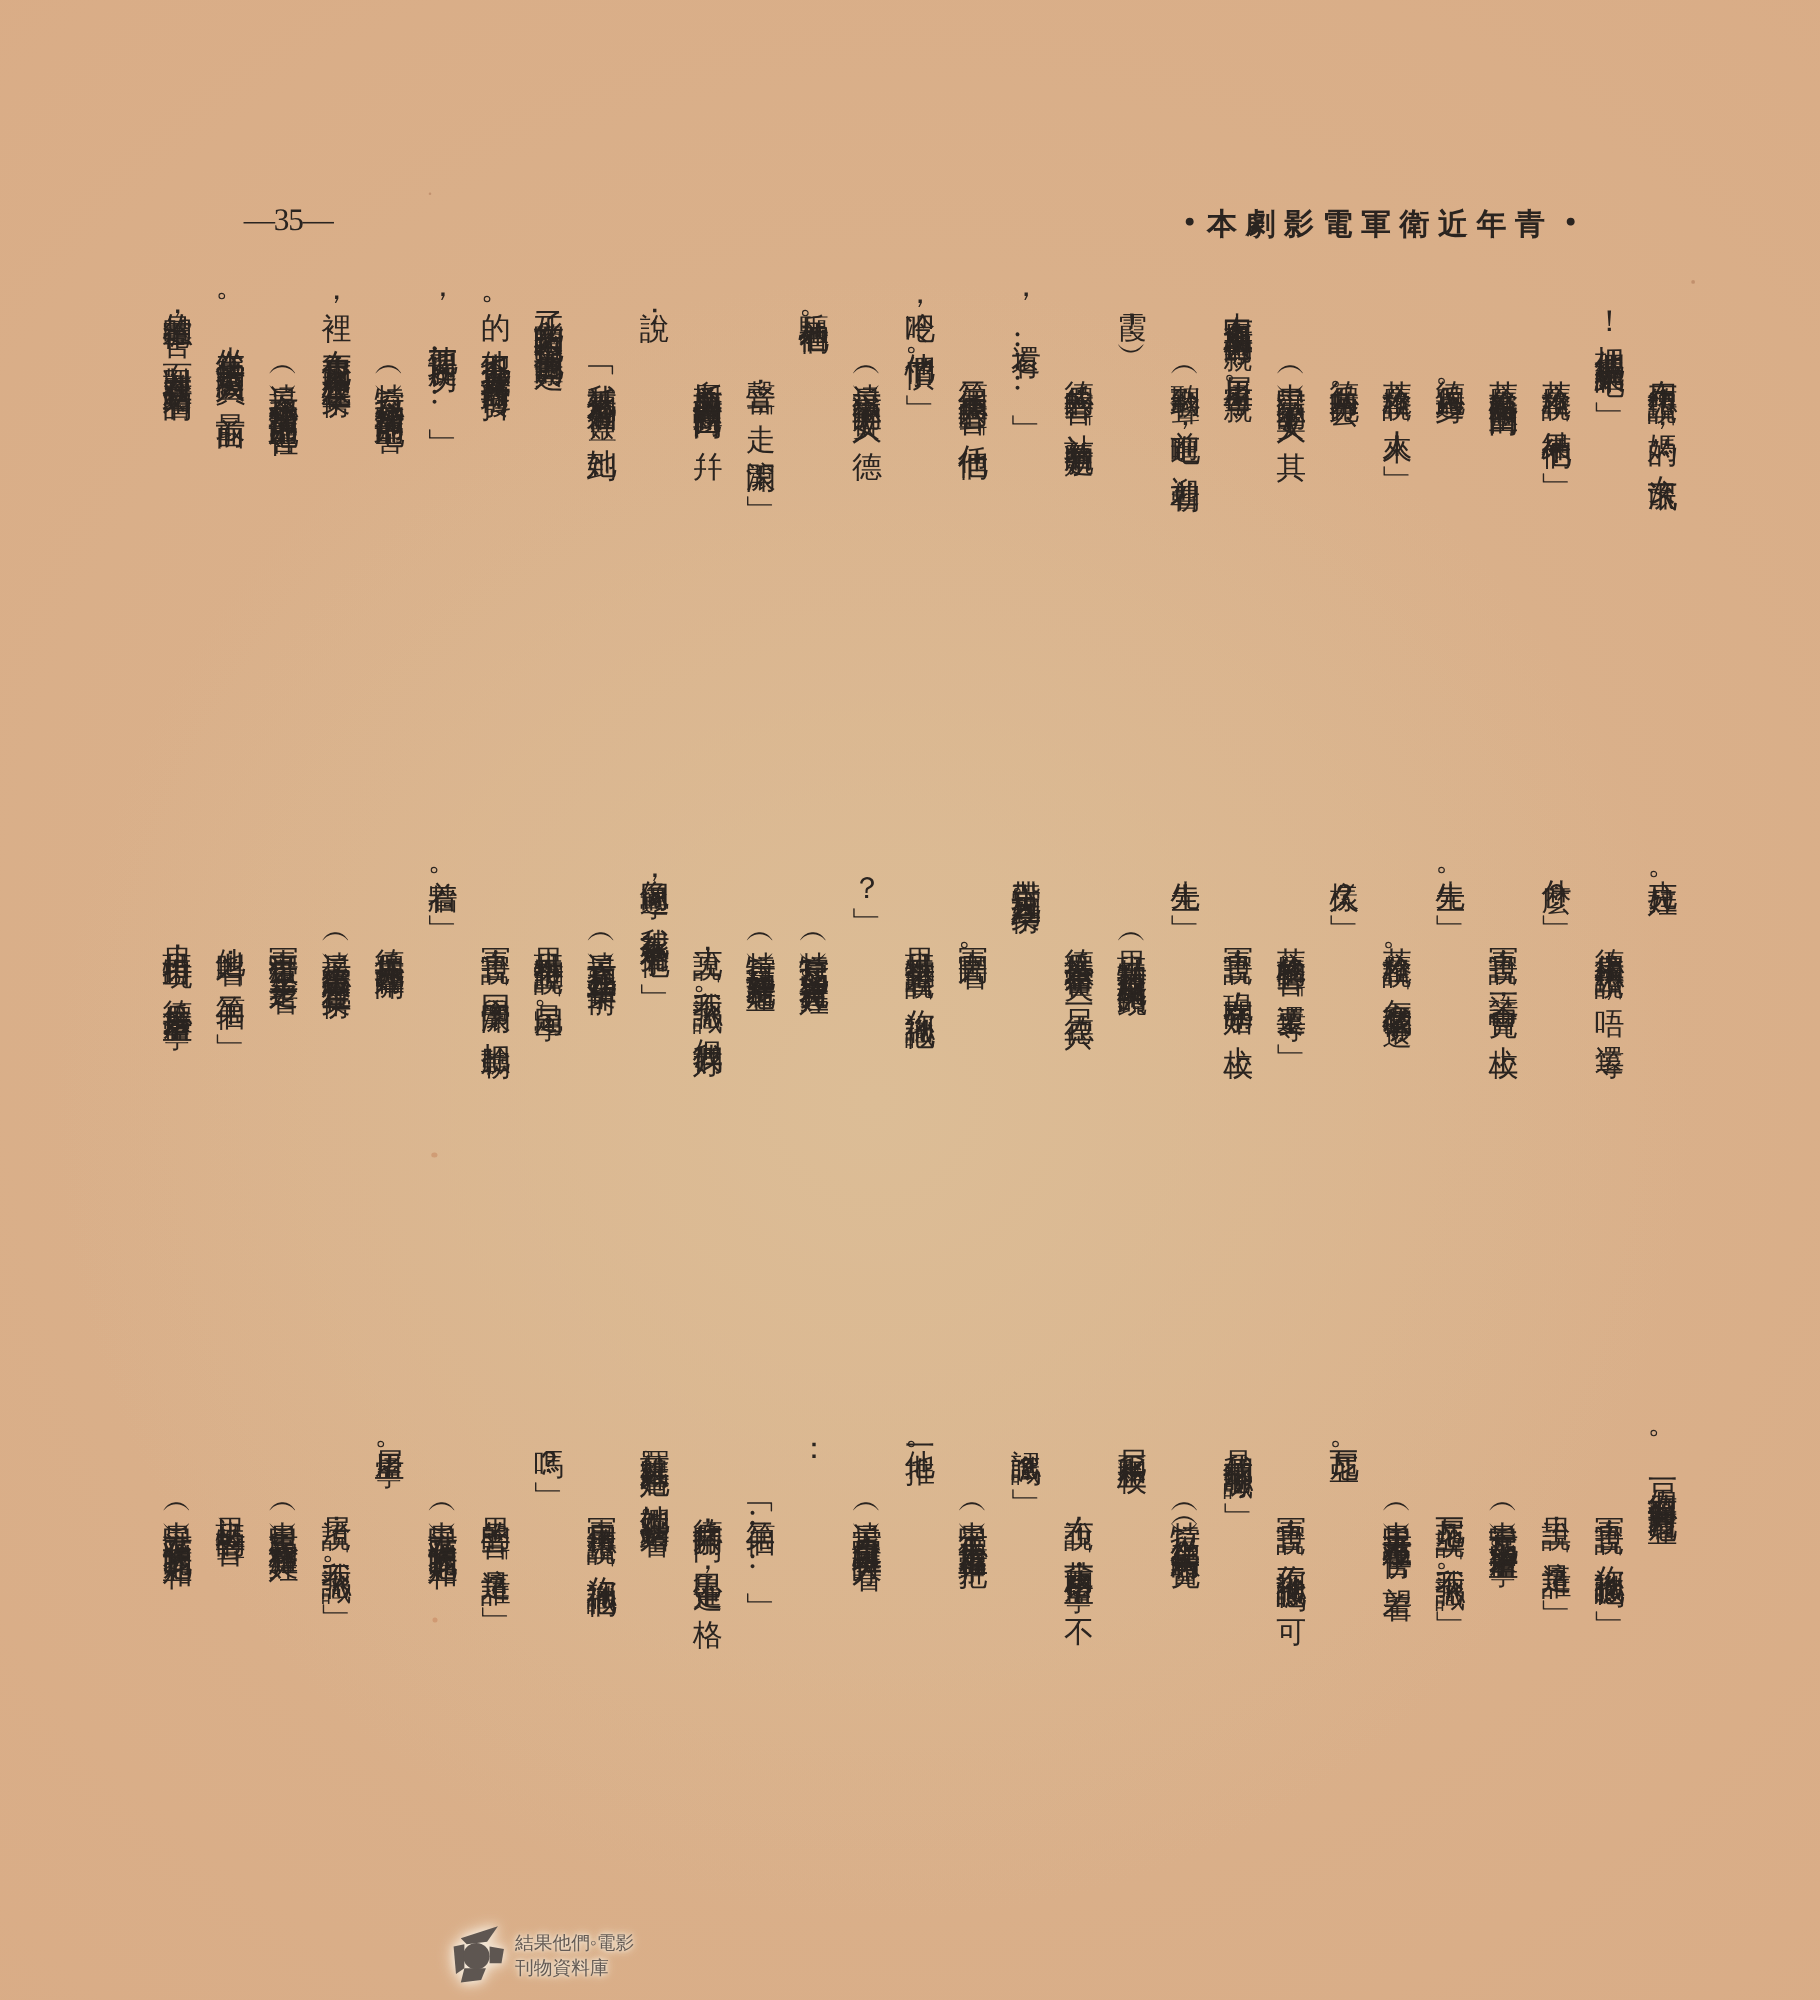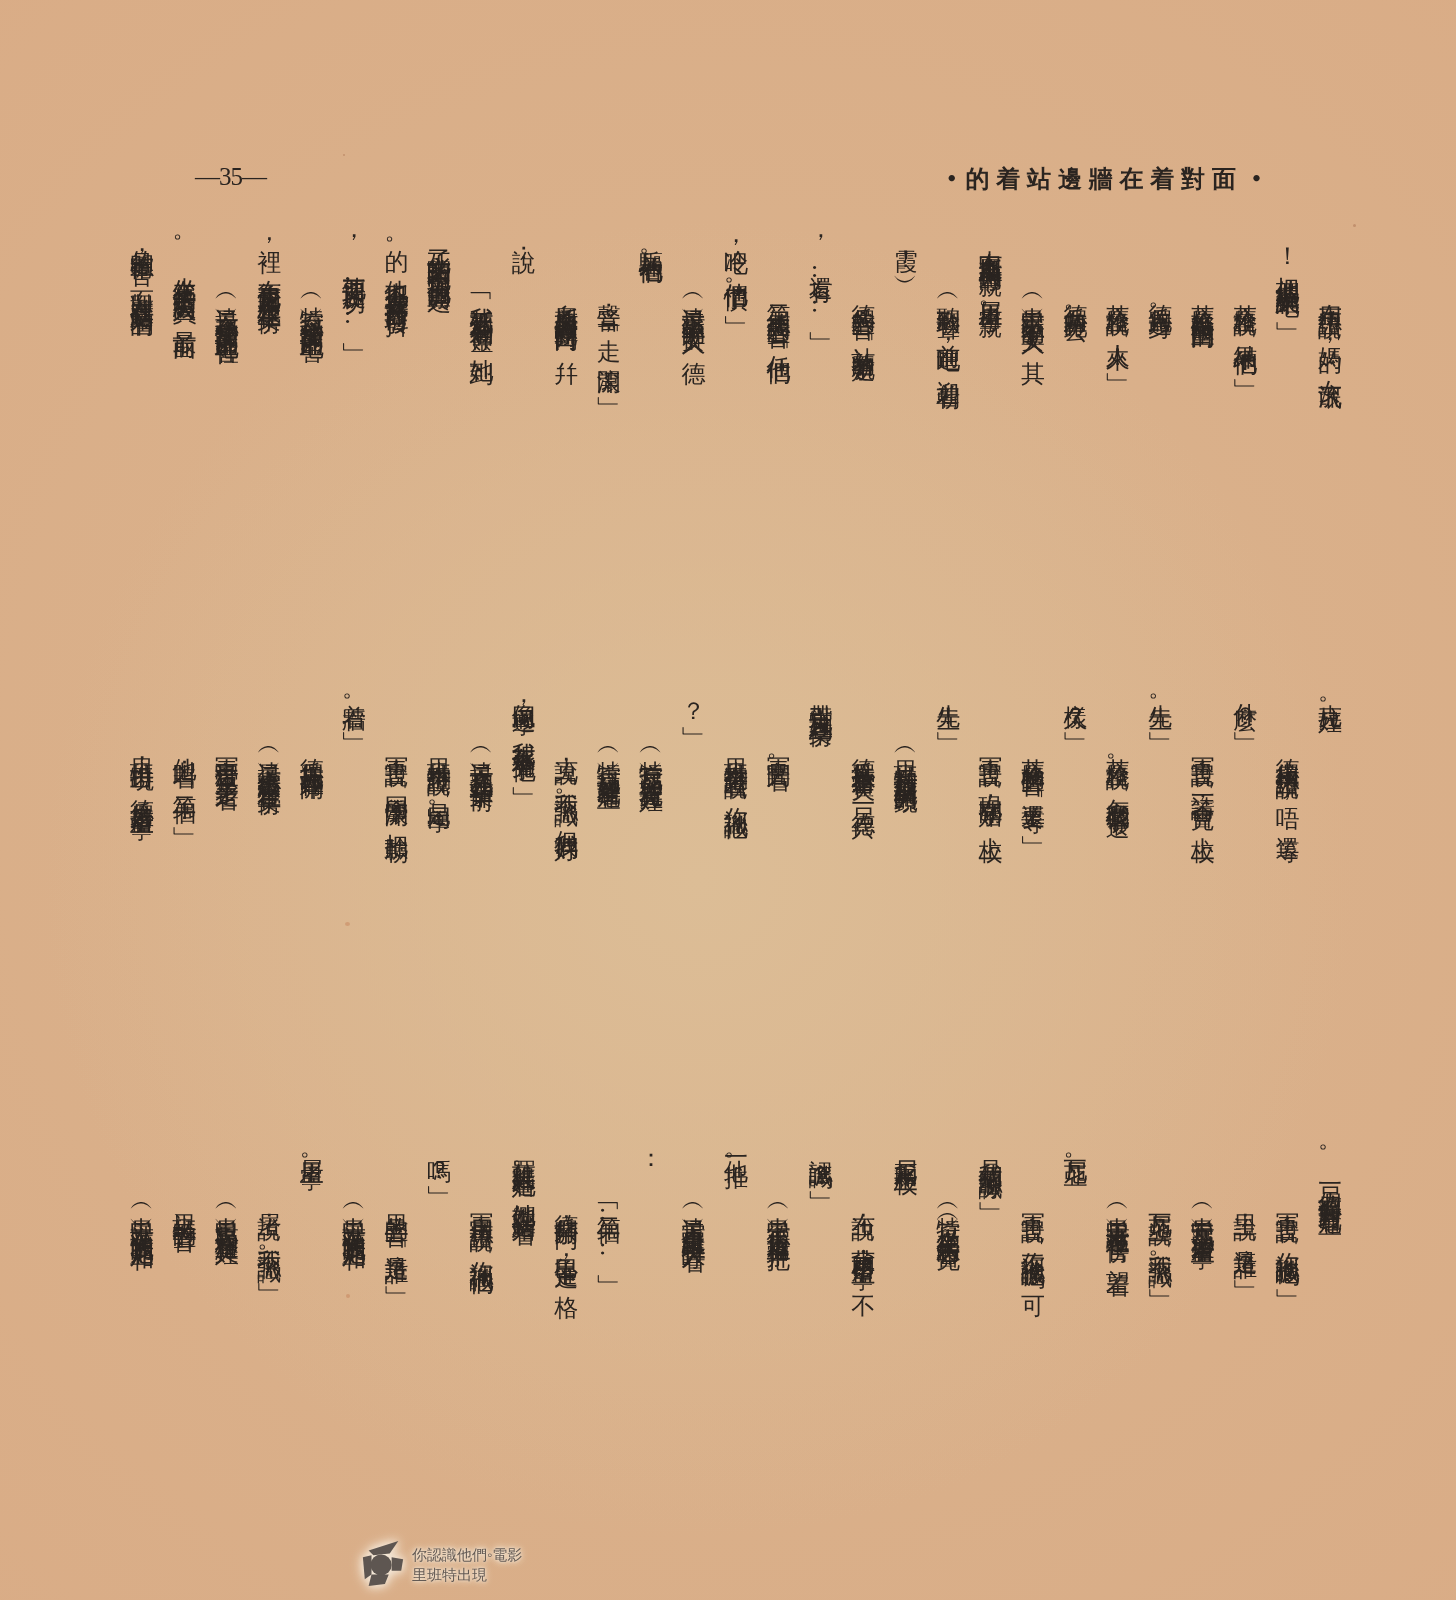--- a/index.html
+++ b/index.html
@@ -65,21 +65,21 @@
 
   <div class="speck" style="left:1353px;top:196px;width:3px;height:3px;"></div>
   <div class="speck" style="left:343px;top:126px;width:2px;height:2px;"></div>
   <div class="speck" style="left:346px;top:1266px;width:4px;height:4px;background:rgba(190,110,70,.35);"></div>
   <div class="speck" style="left:345px;top:894px;width:5px;height:4px;background:rgba(190,110,70,.35);"></div>
 
   <div class="page-number">—35—</div>
 
   <div class="running-header">
     <span class="bullet">•</span>
-    <span class="header-title">面對着在牆邊站着的</span>
+    <span class="header-title">青年近衛軍電影劇本</span>
     <span class="bullet">•</span>
   </div>
 
   <div id="tiers">
       <div class="tier">
         <div class="col" style="left: 1316px; top: 256.6px;">布用德語說：「媽的，女流氓</div>
         <div class="col" style="left: 1273.57px; top: 203px;">！把他們統統結果吧！」</div>
         <div class="col" style="left: 1231.14px; top: 256.6px;">芬龐格說：「結果他們！」</div>
         <div class="col" style="left: 1188.71px; top: 256.6px;">芬龐格走向獄室的門口。</div>
         <div class="col" style="left: 1146.28px; top: 256.6px;">德兵跑過身。</div>
@@ -176,17 +176,17 @@
     <svg class="wm-logo" viewBox="0 0 48 50">
       <g fill="#5e5651">
         <polygon points="9,12 40,2 31,15 14,17"></polygon>
         <polygon points="3,19 12,17 12,37 5,42"></polygon>
         <polygon points="33,19 45,21 43,33 33,33"></polygon>
         <polygon points="12,37 30,37 26,47 9,49"></polygon>
         <circle cx="22" cy="27" r="11"></circle>
       </g>
     </svg>
     <div class="wm-name">
-      <div>你認識他們◦電影</div>
-      <div>里班特出現</div>
+      <div>結果他們◦電影</div>
+      <div>刊物資料庫</div>
     </div>
   </div>
 </div>
 
 </body></html>

